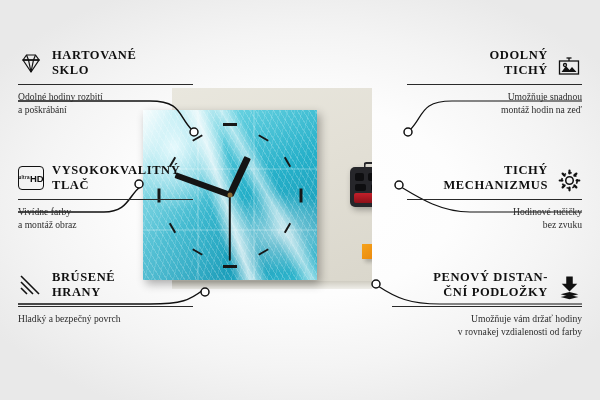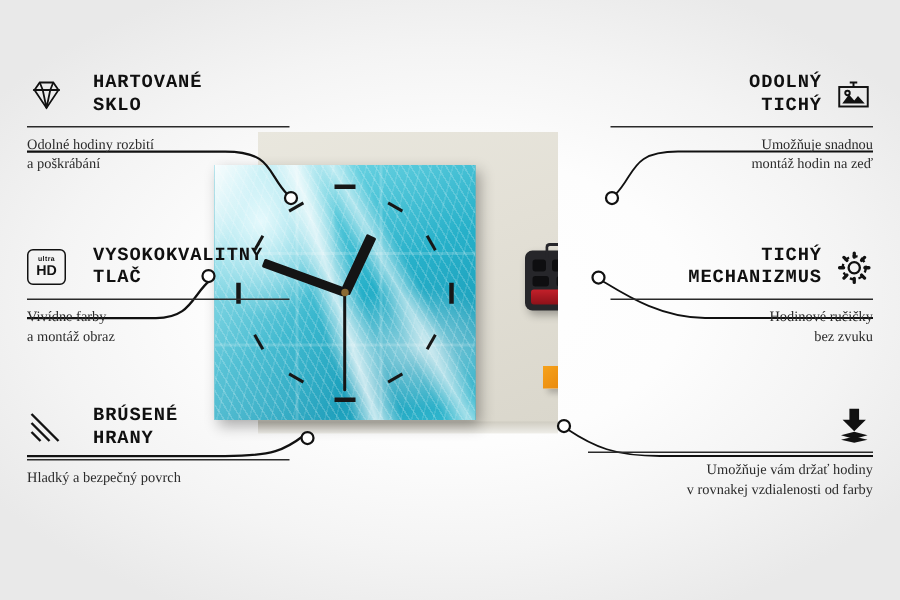--- a/index.html
+++ b/index.html
@@ -64,24 +64,24 @@
   .batt{position:absolute;left:4px;bottom:4px;width:36px;height:10px;border-radius:2px;
         background:linear-gradient(180deg,#c3202a,#8d1119);}
   .batt:after{content:"";position:absolute;right:2px;top:2px;width:5px;height:6px;background:#e8a51c;border-radius:1px;}
   .pad{position:absolute;left:234px;top:156px;width:15px;height:15px;
        background:linear-gradient(140deg,#f6a21b,#e8870d);box-shadow:3px 3px 4px rgba(0,0,0,.22);}
   
   .feat{position:absolute;width:175px;}
   .feat.left{text-align:left;}
   .feat.right{text-align:right;}
   .frow{display:flex;align-items:center;gap:8px;}
-  .feat.right .frow{justify-content:flex-end;}
+  .feat.right .frow{justify-content:flex-end;align-items:flex-end;}
   .ficon{width:26px;height:26px;flex:0 0 26px;display:flex;align-items:center;justify-content:center;color:#111;}
-  .ftitle{font-family:Liberation Mono, monospace;font-weight:700;font-size:12.5px;
-          letter-spacing:.6px;color:#101010;line-height:1.22;margin-left:10px;}
+  .ftitle{font-family:Liberation Serif, serif;font-weight:700;font-size:12.5px;
+          letter-spacing:.6px;color:#101010;line-height:1.22;}
   .rule{height:1px;background:#2a2a2a;margin:5px 0 5px;width:100%;}
   .fdesc{font-family:"Liberation Serif", serif;font-size:9.6px;color:#2b2b2b;line-height:1.38;}
   
   svg.links{position:absolute;left:0;top:0;width:600px;height:400px;pointer-events:none;}
 </style>
 </head>
 <body>
 
 <div id="stage">
 
@@ -167,21 +167,21 @@
     <div class="fdesc">
       <span>Odolné hodiny rozbití</span><br>
       <span>a poškrábání</span>
     </div>
   </div>
 
   <div class="feat left" style="left:18px;top:163px;">
     <div class="frow">
       <span class="ficon">
         <span style="display:block;width:24px;height:22px;border:1.4px solid #111;border-radius:4px;
-                     display:flex;flex-direction:column;align-items:center;justify-content:center;line-height:1;">
+                     display:flex;flex-direction:row;align-items:center;justify-content:center;line-height:1;">
           <b style="font-size:4.6px;font-family:'Liberation Sans',sans-serif;letter-spacing:.3px;">ultra</b>
           <b style="font-size:9.5px;font-family:'Liberation Sans',sans-serif;">HD</b>
         </span>
       </span>
       <span class="ftitle">
         <span>VYSOKOKVALITNÝ</span><br>
         <span>TLAČ</span>
       </span>
     </div>
     <div class="rule"></div>
@@ -250,20 +250,24 @@
     </div>
     <div class="rule"></div>
     <div class="fdesc">
       <span>Hodinové ručičky</span><br>
       <span>bez zvuku</span>
     </div>
   </div>
 
   <div class="feat right" style="left:392px;top:270px;width:190px;">
     <div class="frow">
+      <span class="ftitle">
+        <span>PENOVÝ DISTAN-</span><br>
+        <span>ČNÍ PODLOŽKY</span>
+      </span>
       <span class="ficon">
         <svg viewBox="0 0 24 24" width="25" height="25" stroke="#111" stroke-width="1.2" fill="none">
           <path d="M9.5 2 H14.5 V9 H18 L12 15 L6 9 H9.5 Z" fill="#111"></path>
           <path d="M12 16.2 L20.5 18.4 L12 20.8 L3.5 18.4 Z" fill="#111" stroke="none"></path>
           <path d="M12 19.2 L20.5 21.2 L12 23.2 L3.5 21.2 Z" fill="#111" stroke="none"></path>
         </svg>
       </span>
     </div>
     <div class="rule"></div>
     <div class="fdesc">

